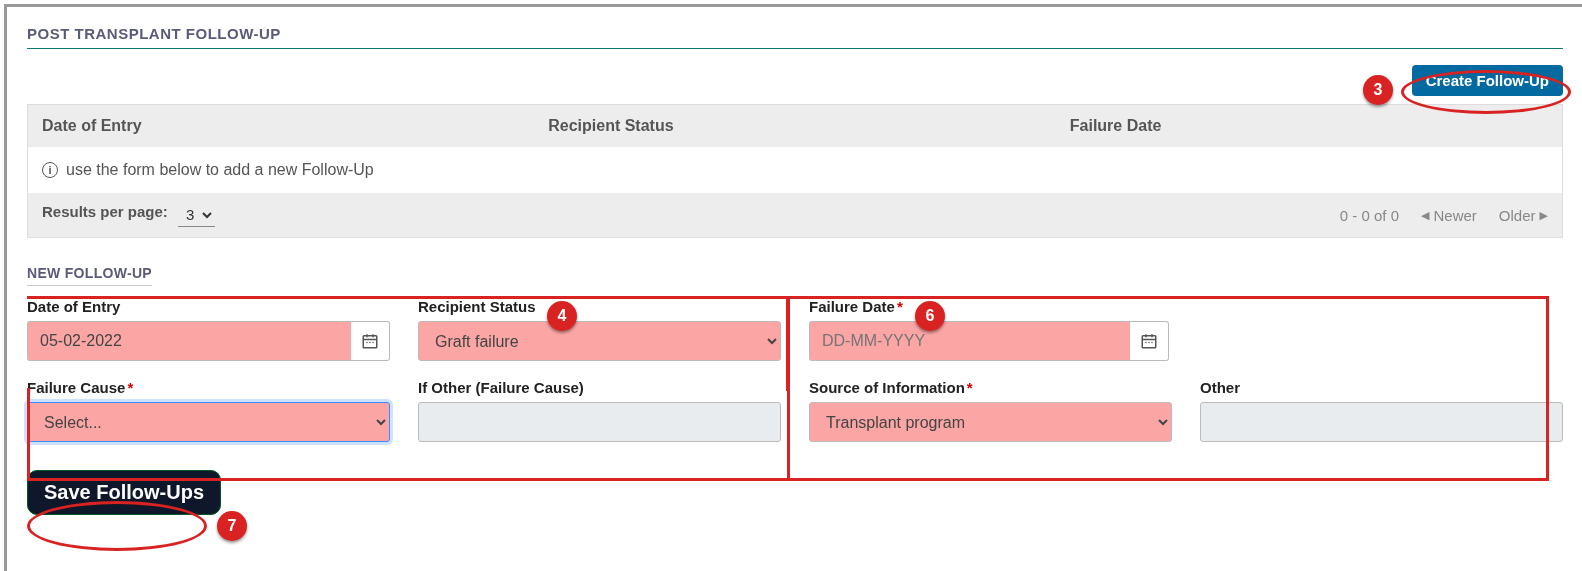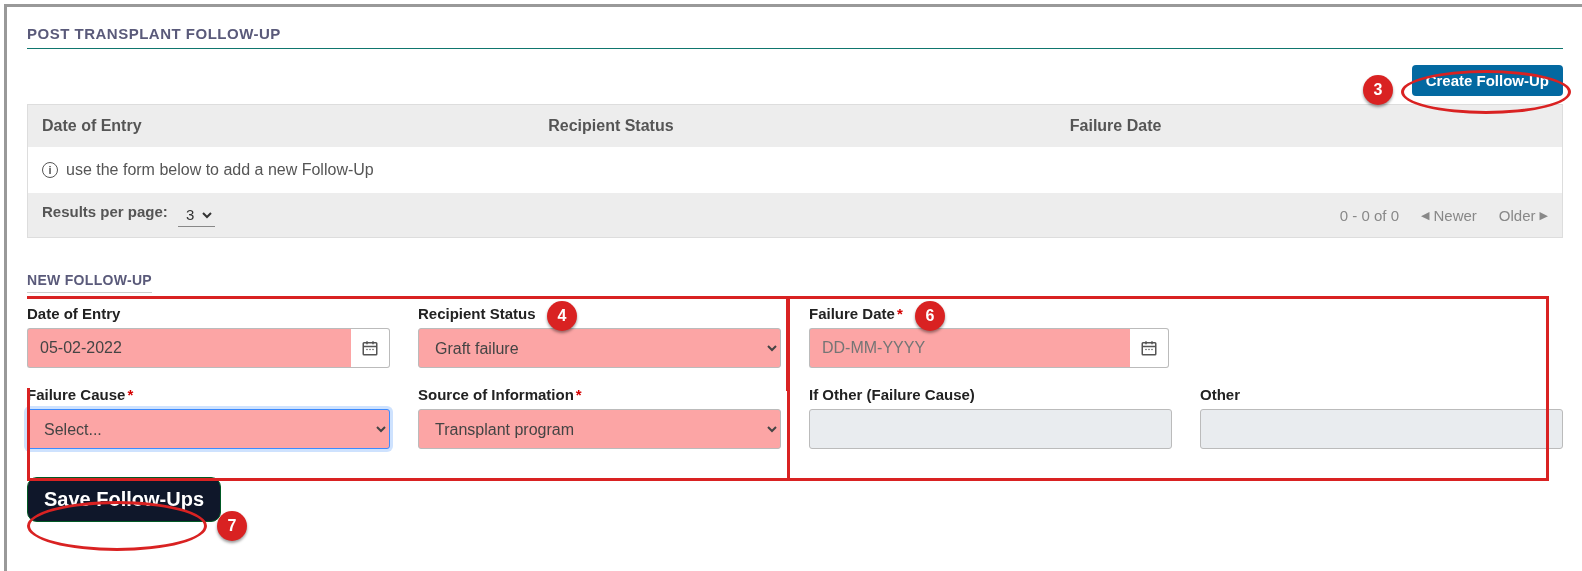--- a/index.html
+++ b/index.html
@@ -94,21 +94,21 @@
     padding: 2px 4px;
   }
   .pager { display: flex; align-items: center; gap: 22px; color: #888; }
   .pager .nav { display: flex; align-items: center; gap: 4px; }
   .pager .tri { font-size: 11px; }
   .subheading {
     color: #5a5a7a;
     font-weight: 700;
     font-size: 14px;
     letter-spacing: 0.3px;
-    margin-top: 34px;
+    margin-top: 27px;
     padding-bottom: 4px;
     border-bottom: 1px solid #ccc;
     display: inline-block;
   }
   .form-grid {
     display: grid;
     grid-template-columns: repeat(4, 1fr);
     gap: 18px 28px;
     margin-top: 12px;
   }
@@ -277,34 +277,34 @@
     <div class="field">
       <label>
         <span>Failure Cause</span><span class="req">*</span>
       </label>
       <select class="select focus-blue">
         <option>Select...</option>
       </select>
     </div>
 
     <div class="field">
+      <label>If Other (Failure Cause)</label>
+      <input class="readonly" disabled="" style="">
+    </div>
+
+    <div class="field">
       <label>
         <span>Source of Information</span><span class="req">*</span>
       </label>
       <select class="select">
         <option>Transplant program</option>
       </select>
     </div>
 
     <div class="field">
-      <label>If Other (Failure Cause)</label>
-      <input class="readonly" disabled="" style="">
-    </div>
-
-    <div class="field">
       <label>Other</label>
       <input class="readonly" disabled="" style="">
     </div>
 
   </div>
 
   <button class="btn-success">Save Follow-Ups</button>
 
   
   <div class="anno-ring" style="top:63px; right:12px; width:170px; height:44px;"></div>

